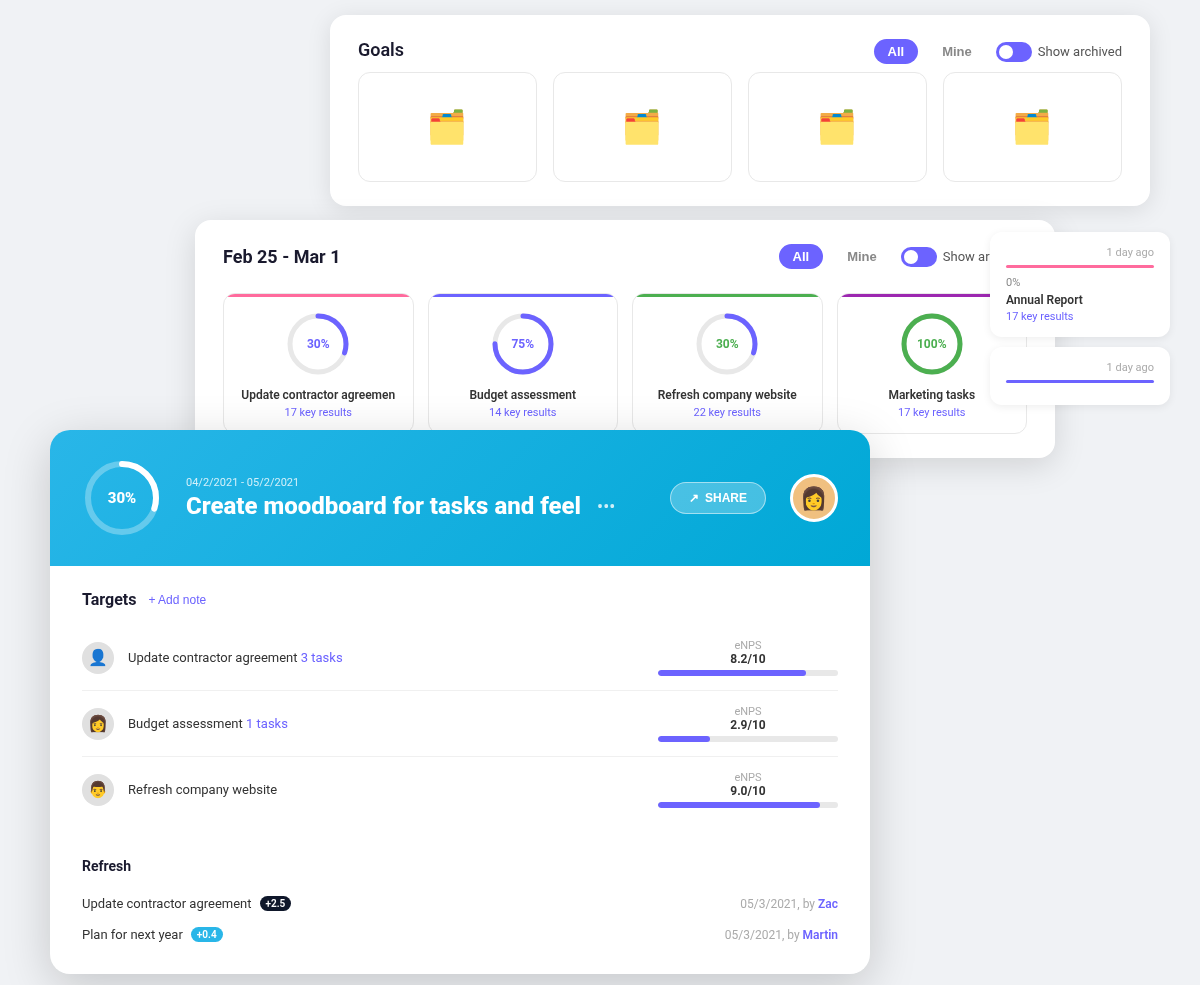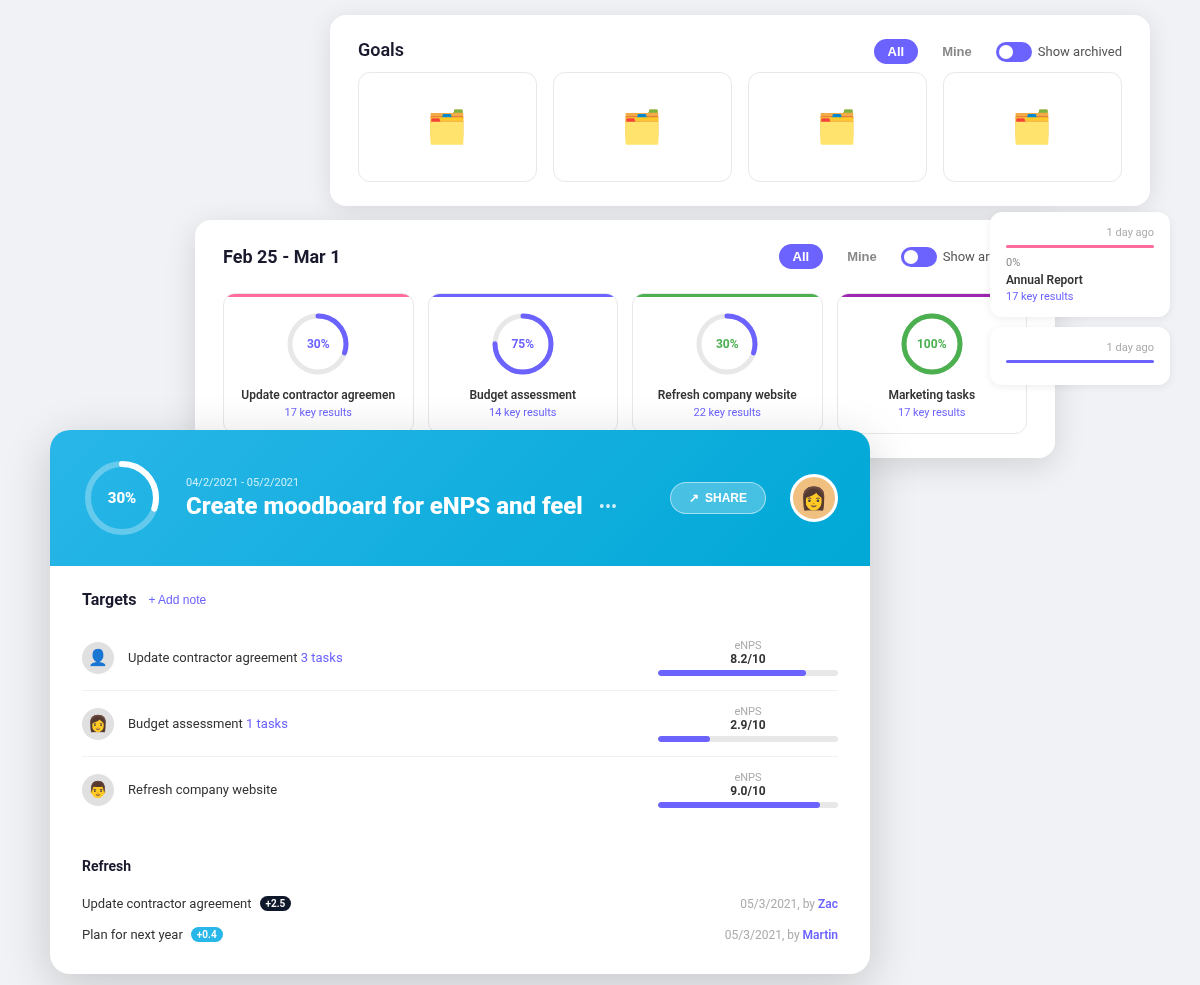--- a/index.html
+++ b/index.html
@@ -176,21 +176,21 @@
       margin-bottom: 4px;
     }
     .goal-card-meta {
       font-size: 11px;
       color: #6c63ff;
     }
 
     
     .right-sidebar {
       position: absolute;
-      top: 212px;
+      top: 232px;
       right: 30px;
       width: 180px;
       z-index: 2;
     }
     .sidebar-item-card {
       background: white;
       border-radius: 12px;
       padding: 14px 16px;
       margin-bottom: 10px;
       box-shadow: 0 2px 8px rgba(0,0,0,0.07);
@@ -556,21 +556,21 @@
     <div class="big-progress-circle">
       <svg width="80" height="80" viewBox="0 0 80 80">
         <circle cx="40" cy="40" r="34" fill="none" stroke="rgba(255,255,255,0.3)" stroke-width="6"></circle>
         <circle cx="40" cy="40" r="34" fill="none" stroke="white" stroke-width="6" stroke-dasharray="213.6" stroke-dashoffset="149.5" stroke-linecap="round"></circle>
       </svg>
       <span class="big-percent">30%</span>
     </div>
     <div class="detail-header-info">
       <div class="detail-date-range">04/2/2021 - 05/2/2021</div>
       <div style="display:flex;align-items:center;gap:8px;">
-        <span class="detail-title">Create moodboard for eNPS and feel</span>
+        <span class="detail-title">Create moodboard for tasks and feel</span>
         <span class="detail-dots">•••</span>
       </div>
     </div>
     <button class="detail-share-btn">
       <span>↗</span>
       <span>SHARE</span>
     </button>
     <div class="avatar-circle">👩</div>
   </div>
 

